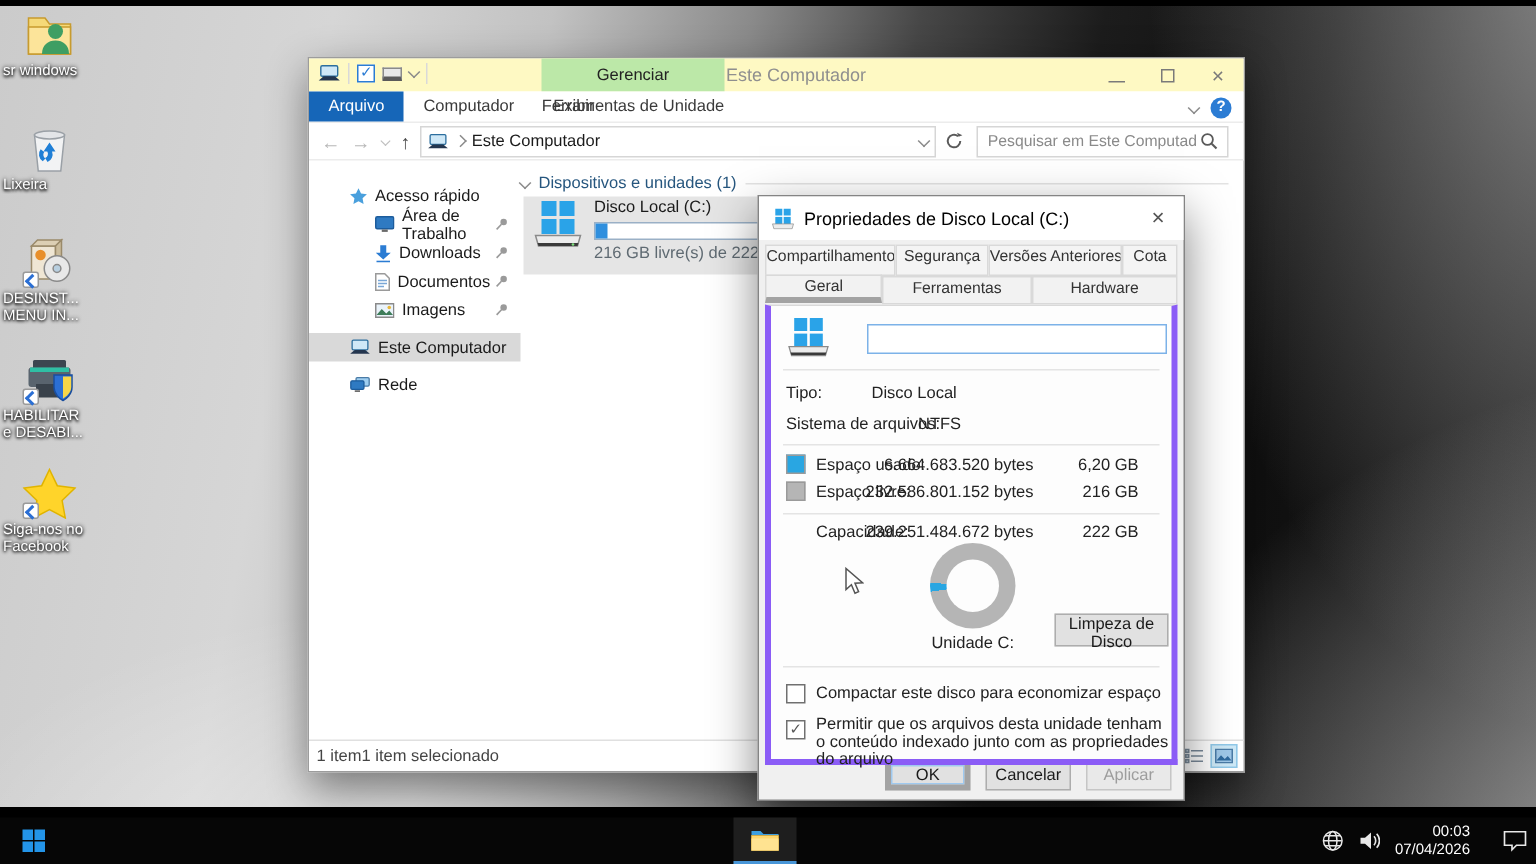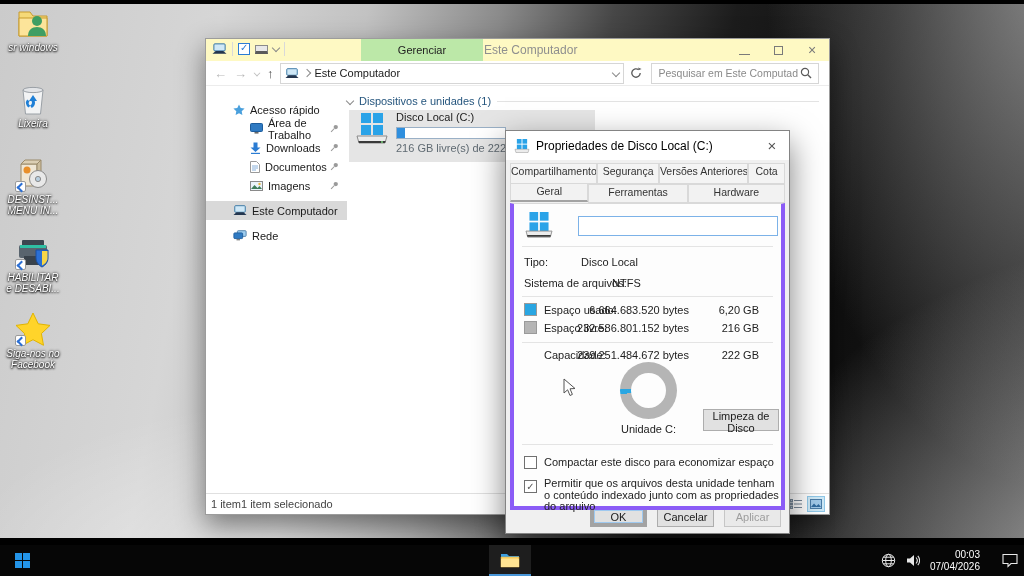--- a/index.html
+++ b/index.html
@@ -10,21 +10,21 @@
   
   .wallpaper { position:absolute; left:0; top:4px; width:1024px; height:534px;
     background:
       radial-gradient(900px 700px at 118% 115%, rgba(235,235,235,.85), rgba(235,235,235,0) 55%),
       radial-gradient(500px 900px at 104% -10%, rgba(170,170,170,.8), rgba(170,170,170,0) 60%),
       radial-gradient(600px 300px at 30% 108%, rgba(255,255,255,.5), rgba(255,255,255,0) 60%),
       linear-gradient(100deg,#cbcbcb 0%,#d6d6d6 20%,#c2c2c2 33%,#8a8a8a 45%,#474747 55%,#1c1c1c 66%,#101010 80%,#1a1a1a 100%);
   }
 
   
-  .desk-icon { position:absolute; left:2px; width:62px; text-align:center; cursor:default;font-style:italic; }
+  .desk-icon { position:absolute; left:2px; width:62px; cursor:default; }
   .desk-icon .art { position:relative; width:36px; height:34px; margin:0 auto 2px auto; }
   .desk-icon .lbl { color:#fff; font-size:10px; line-height:11px; white-space:pre-line;
                     text-shadow:0 1px 2px #000, 0 0 3px #000; }
   .shortcut-arrow { position:absolute; left:0; bottom:0; width:11px; height:11px; background:#fff;
                     border:1px solid #9a9a9a; border-radius:2px; }
   .shortcut-arrow:after { content:""; position:absolute; left:2px; top:2px; width:5px; height:5px;
                     border-left:2px solid #2b6fd4; border-bottom:2px solid #2b6fd4; transform:rotate(45deg); }
 
   
   .explorer { position:absolute; left:205px; top:38px; width:625px; height:477px; background:#fff;
@@ -102,21 +102,21 @@
   .dlg-titlebar { height:29px; background:#fff; display:flex; align-items:center; padding-left:8px; gap:6px; }
   .dlg-title { font-size:12px; color:#000; flex:1; }
   .dlg-x { width:34px; height:29px; display:flex; align-items:center; justify-content:center;
            color:#555; font-size:15px; }
   .tabstrip { padding:3px 4px 0 4px; }
   .tabrow { display:flex; }
   .tab { border:1px solid #d9d9d9; background:#f4f4f4; text-align:center; font-size:10.5px;
          color:#333; padding:1px 0 2px 0; white-space:nowrap; overflow:hidden; }
   .tabrow.back .tab { height:21px; }
   .tabrow.front .tab { height:19px; background:#f2f2f2; }
-  .tab.active { background:#fdfdfd; border-bottom:2px solid #a3a3a3; position:relative; top:-1px;
+  .tab.active { background:#fdfdfd; border-bottom:4px solid #a3a3a3; position:relative; top:-1px;
                 height:21px; z-index:2; }
   .tab-panel { position:relative; margin:0 4px; height:307px; background:#fdfdfd;
                border:4px solid #8b5cf6; border-top:1px solid #d9d9d9; z-index:1; }
   .hr { position:absolute; left:8px; right:8px; height:1px; background:#e4e4e4; }
   .lblrow { position:absolute; font-size:11px; color:#222; }
   .num { text-align:right; position:absolute; }
   .drive-label-input { position:absolute; left:64px; top:12px; width:200px; height:20px;
                        border:1px solid #7cb2e8; background:#fff; outline:none; font:11px "Liberation Sans",sans-serif; padding:0 4px; }
   .legend-sq { position:absolute; width:13px; height:13px; border:1px solid #9a9a9a; }
   .donut { position:absolute; left:106px; top:158px; width:57px; height:57px; border-radius:50%; }
@@ -250,20 +250,30 @@
         <div class="cap-btn">
             <span class="cap-min"></span>
           </div>
         <div class="cap-btn">
             <span class="cap-max"></span>
           </div>
         <div class="cap-btn cap-x">×</div>
       </div>
     </div>
 
+    <div class="ex-tabs">
+      <div class="ex-tab file">Arquivo</div>
+      <div class="ex-tab">Computador</div>
+      <div class="ex-tab">Exibir</div>
+      <div class="ex-tab tool">Ferramentas de Unidade</div>
+      <div class="ribbon-right">
+        <span class="chev"></span>
+        <span class="help-dot">?</span>
+      </div>
+    </div>
 
     <div class="ex-address">
       <div class="nav-arrows">
         <span class="arr dis">←</span>
         <span class="arr dis">→</span>
         <span class="chev" style="transform:rotate(45deg) scale(.8); opacity:.55"></span>
         <span class="arr en">↑</span>
       </div>
       <div class="addr-box">
         <span>

